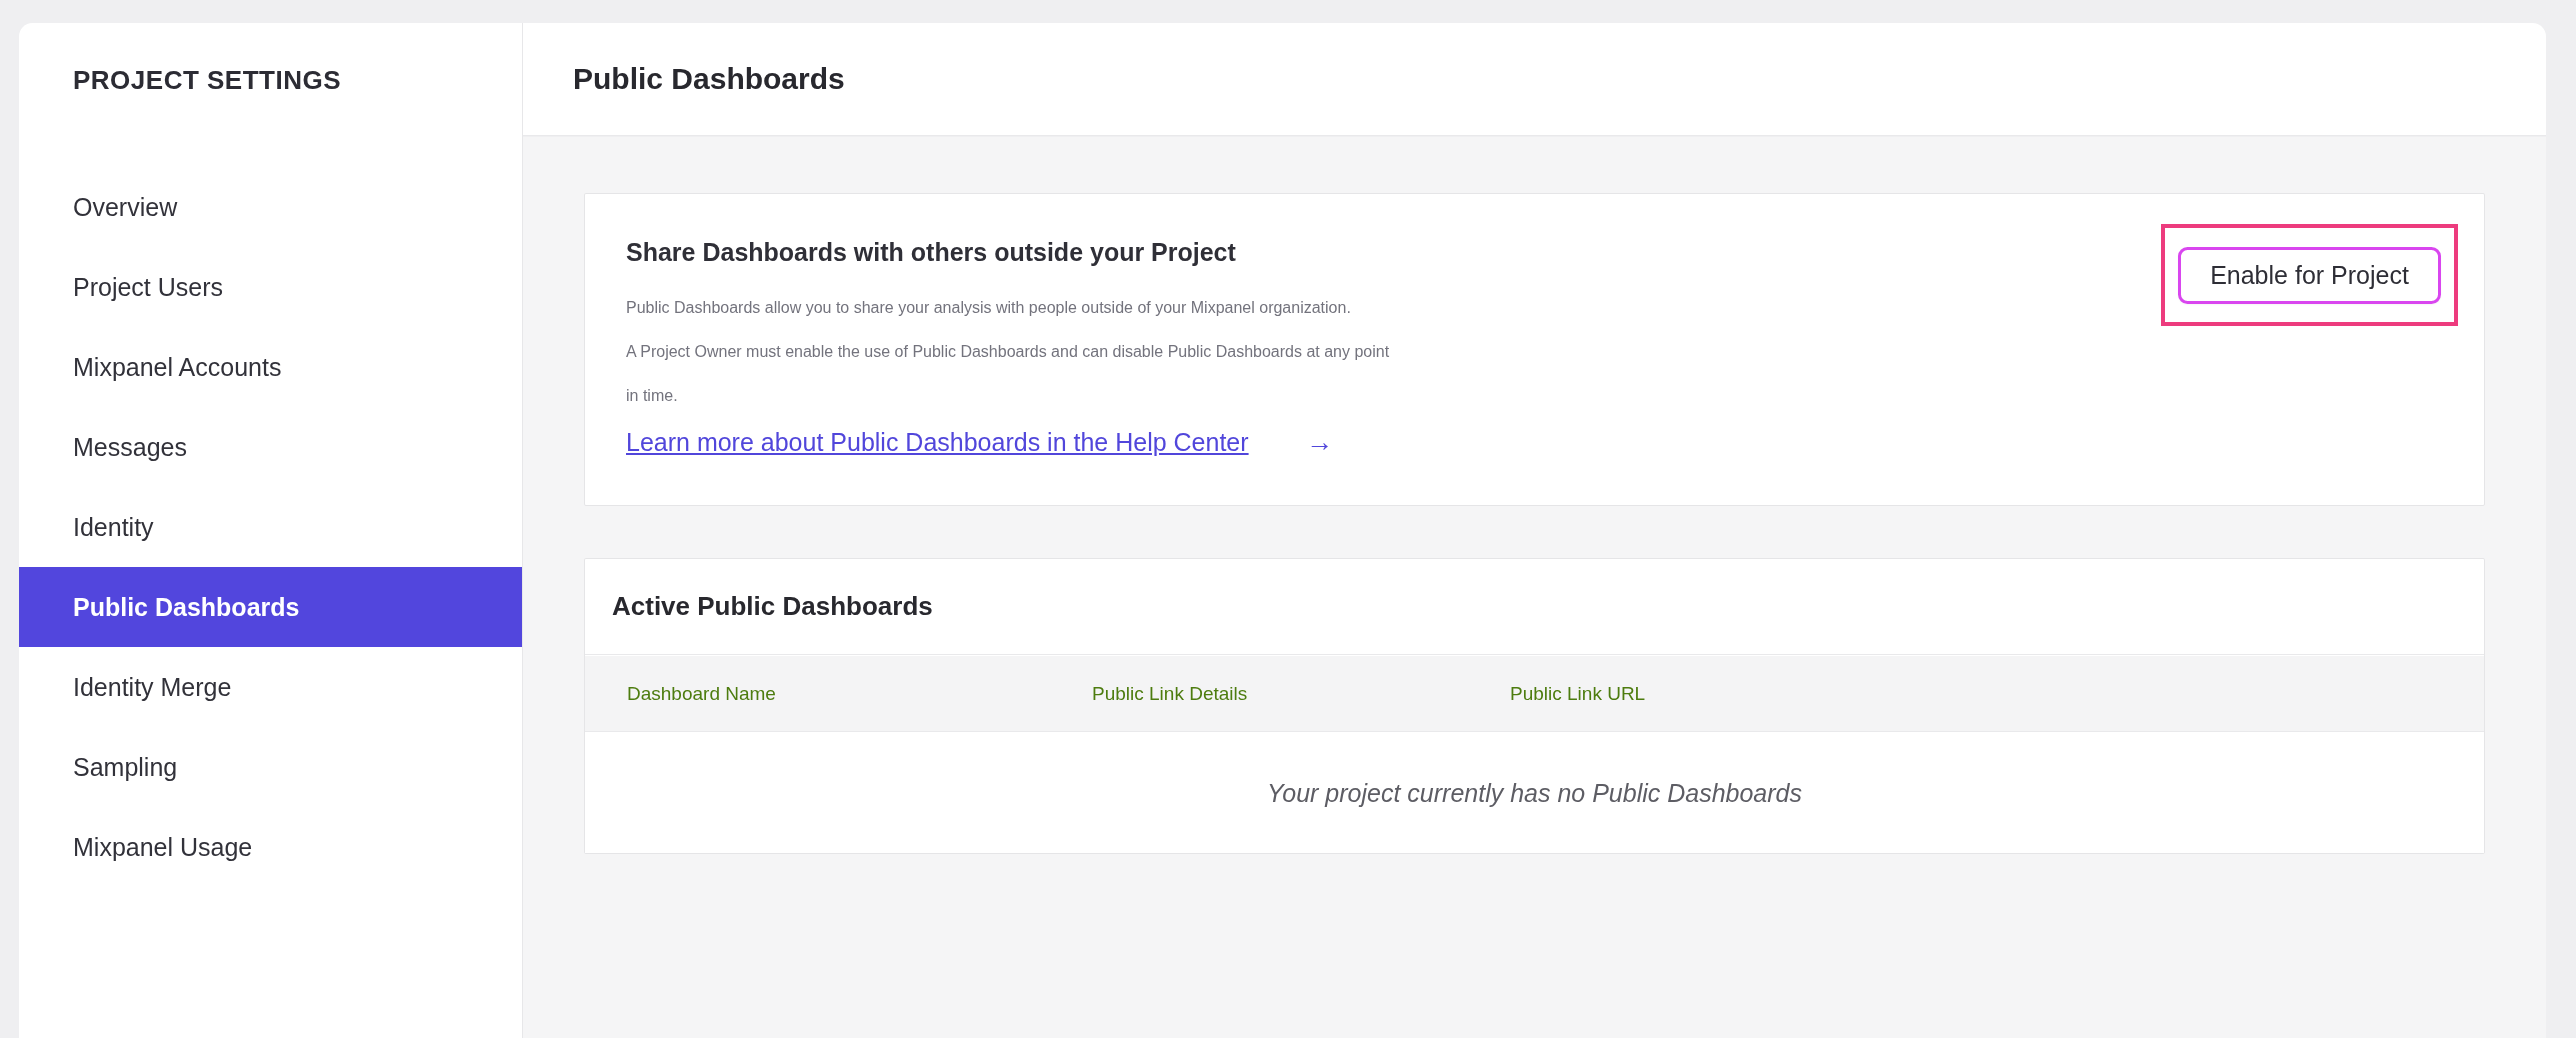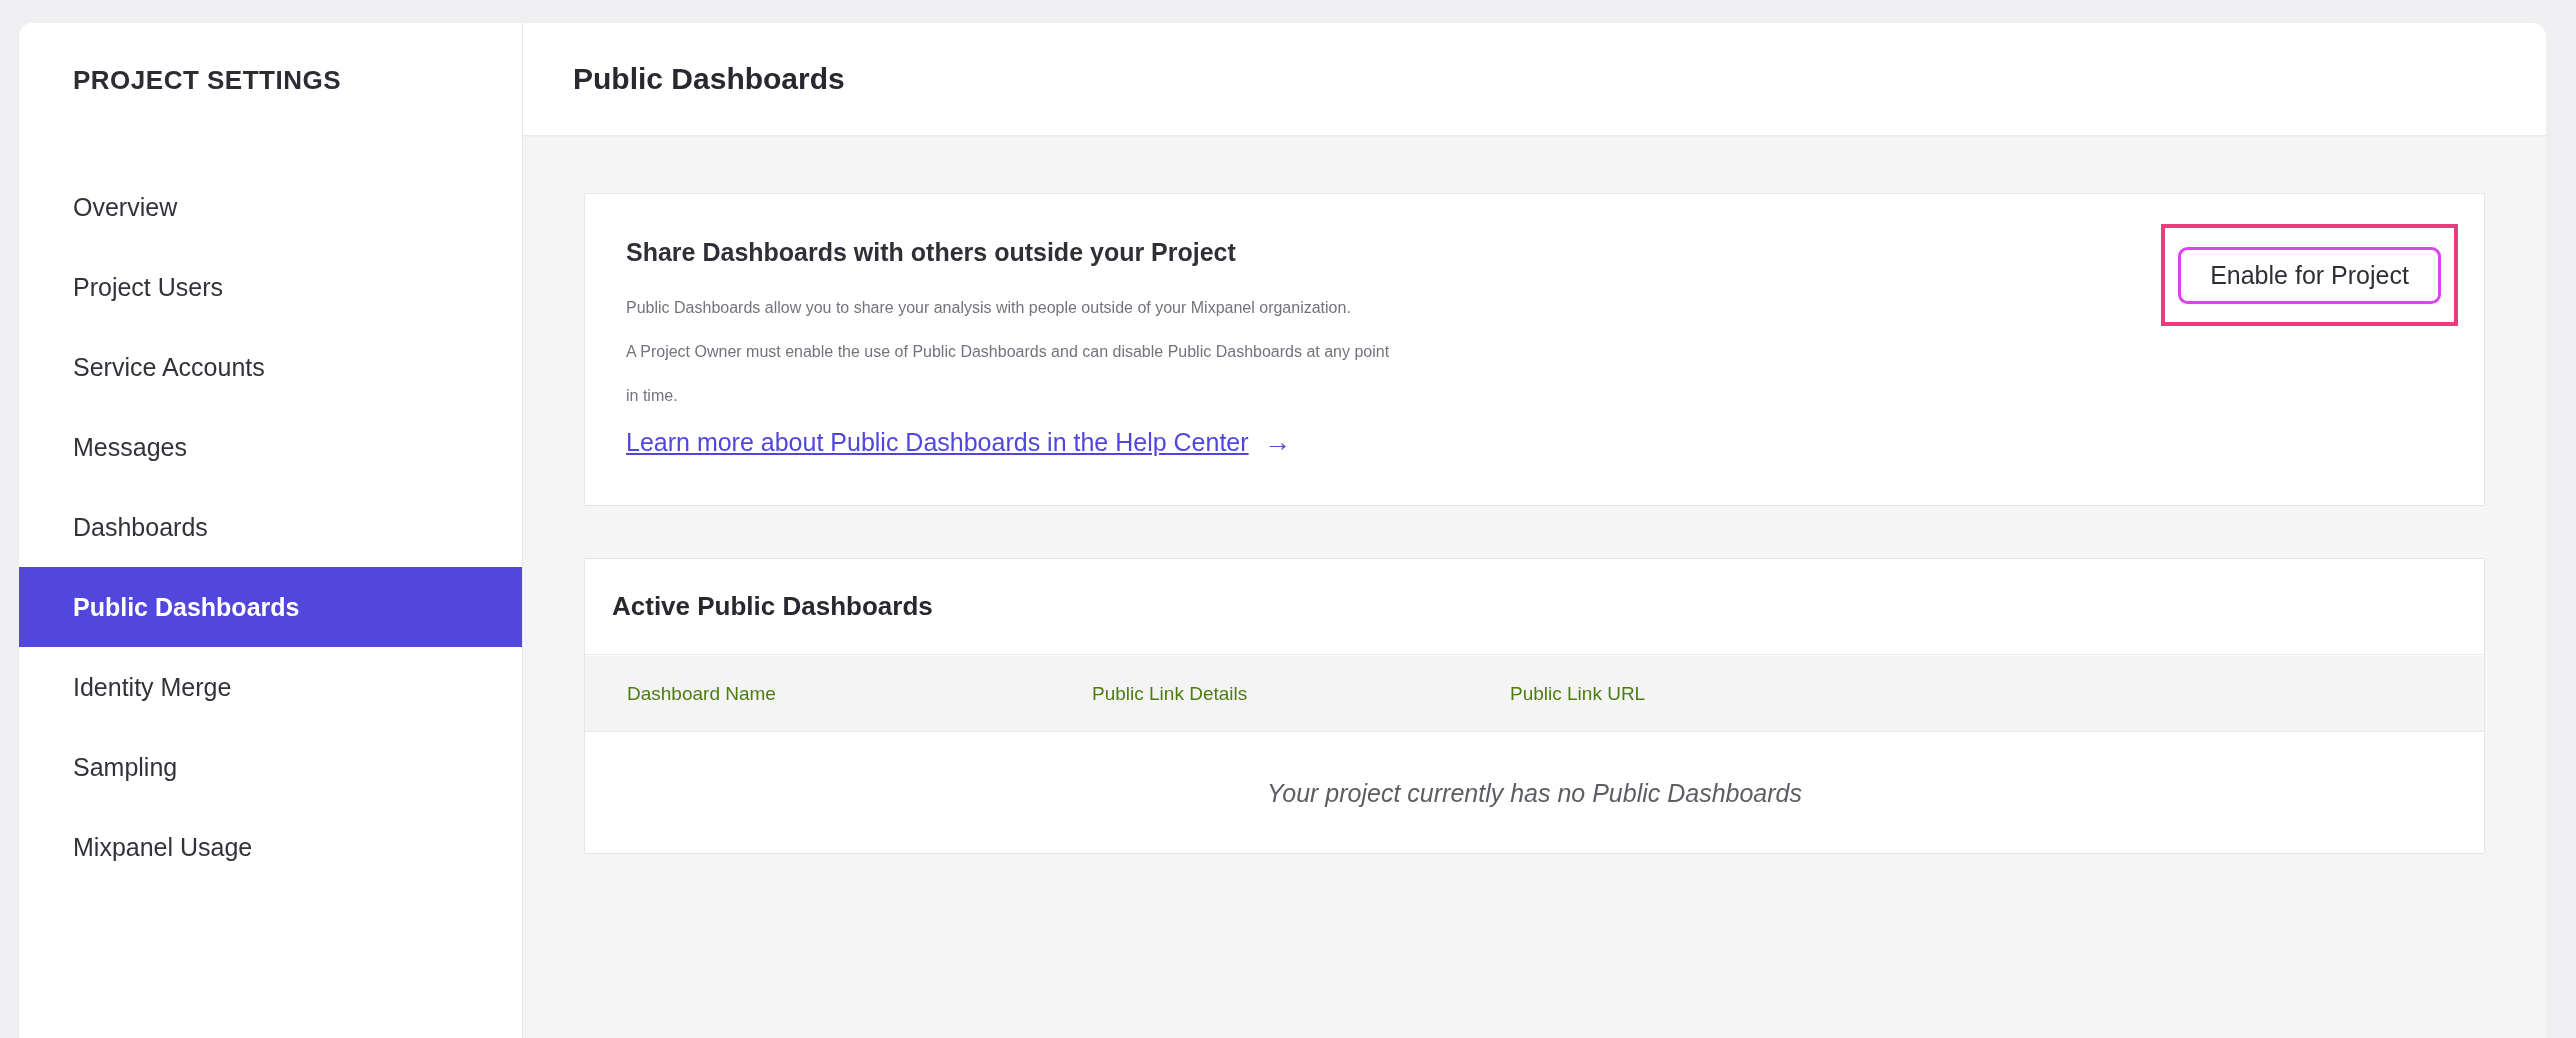--- a/index.html
+++ b/index.html
@@ -81,20 +81,21 @@
     font-size: 25px; font-weight: 600; color: #2f2f37;
   }
   .share-desc {
     position: absolute; left: 41px; top: 92px;
     font-size: 16px; line-height: 44px; color: #73737d;
   }
   .share-link-row {
     position: absolute; left: 41px; top: 233px;
     display: flex; align-items: center;
     font-size: 25px;
+    gap: 42px;
   }
   .share-link {
     color: #5146db; text-decoration: underline; cursor: pointer;
   }
   .arrow-glyph {
     margin-left: 15.3px; color: #5146db; text-decoration: none;
     font-size: 27px;
   }
 
   .annotation-box {
@@ -152,23 +153,23 @@
 <body>
 
 <div class="page">
   <div class="window">
 
     <div class="sidebar">
       <div class="sidebar-title">PROJECT SETTINGS</div>
       <ul class="nav">
         <li class="nav-item">Overview</li>
         <li class="nav-item">Project Users</li>
-        <li class="nav-item">Service Accounts</li>
+        <li class="nav-item">Mixpanel Accounts</li>
         <li class="nav-item">Messages</li>
-        <li class="nav-item">Dashboards</li>
+        <li class="nav-item">Identity</li>
         <li class="nav-item active">Public Dashboards</li>
         <li class="nav-item">Identity Merge</li>
         <li class="nav-item">Sampling</li>
         <li class="nav-item">Mixpanel Usage</li>
       </ul>
     </div>
 
     <div class="main">
 
       <div class="main-header">

